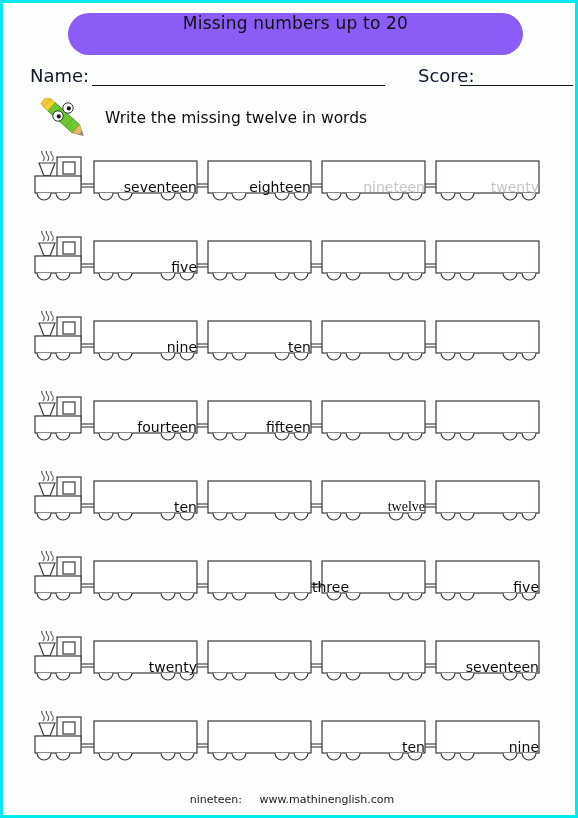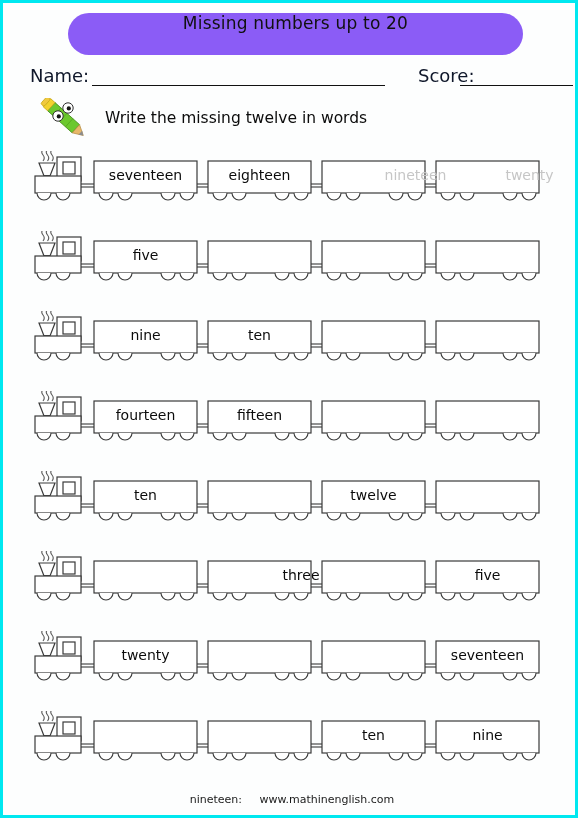--- a/index.html
+++ b/index.html
@@ -95,27 +95,27 @@
     left: 27px;
     width: 524px;
     height: 62px;
   }
   .train svg { display: block; }
   .wagon-word {
     position: absolute;
     font-family: "DejaVu Sans", sans-serif;
     font-size: 14px;
     color: #0b0b0b;
-    text-align: center;
+    text-align: right;
     white-space: nowrap;
-    top: 14px;
+    top: 26px;
     height: 20px;
     line-height: 20px;
   }
-  .wagon-word.faded { color: #c6c6c6; margin-left: 42px; }
+  .wagon-word.faded { color: #c6c6c6; }
 
   
   .footer {
     position: absolute;
     left: 0;
     top: 790px;
     width: 578px;
     text-align: center;
     font-size: 11px;
     color: #1a1a1a;
@@ -435,21 +435,21 @@
           <g>
             <rect x="406" y="10" width="103" height="32" fill="#ffffff" stroke="#3a3a3a" stroke-width="1.2"></rect>
             <path d="M411 42 a7 7 0 0 0 14 0" fill="#ffffff" stroke="#3a3a3a" stroke-width="1.1"></path>
             <path d="M430 42 a7 7 0 0 0 14 0" fill="#ffffff" stroke="#3a3a3a" stroke-width="1.1"></path>
             <path d="M473 42 a7 7 0 0 0 14 0" fill="#ffffff" stroke="#3a3a3a" stroke-width="1.1"></path>
             <path d="M492 42 a7 7 0 0 0 14 0" fill="#ffffff" stroke="#3a3a3a" stroke-width="1.1"></path>
           </g>
         </svg>
         <span class="wagon-word" style="left: 64px; width: 103px;">ten</span>
         <span class="wagon-word" style="left: 178px; width: 103px;"></span>
-        <span class="wagon-word" style="left: 292px; width: 103px;">twelve</span>
+        <span class="wagon-word" style="left: 292px; width: 103px; font-family: Liberation Serif, serif;">twelve</span>
         <span class="wagon-word" style="left: 406px; width: 103px;"></span>
       </div>
       <div class="train" style="top: 548px;">
         <svg width="524" height="62" viewBox="0 0 524 62">
           <g>
             <path d="M13 10 q2.5 -3 0 -6 q-2.5 -3 0 -5" fill="none" stroke="#5a5a5a" stroke-width="1.1"></path>
             <path d="M17.5 10 q2.5 -3 0 -6 q-2.5 -3 0 -5" fill="none" stroke="#5a5a5a" stroke-width="1.1"></path>
             <path d="M22 10 q2.5 -3 0 -6 q-2.5 -3 0 -5" fill="none" stroke="#5a5a5a" stroke-width="1.1"></path>
             <polygon points="9,12 25,12 20,25 14,25" fill="#ffffff" stroke="#3a3a3a" stroke-width="1.2"></polygon>
             <line x1="14" y1="25" x2="20" y2="25" stroke="#3a3a3a" stroke-width="1.6"></line>

